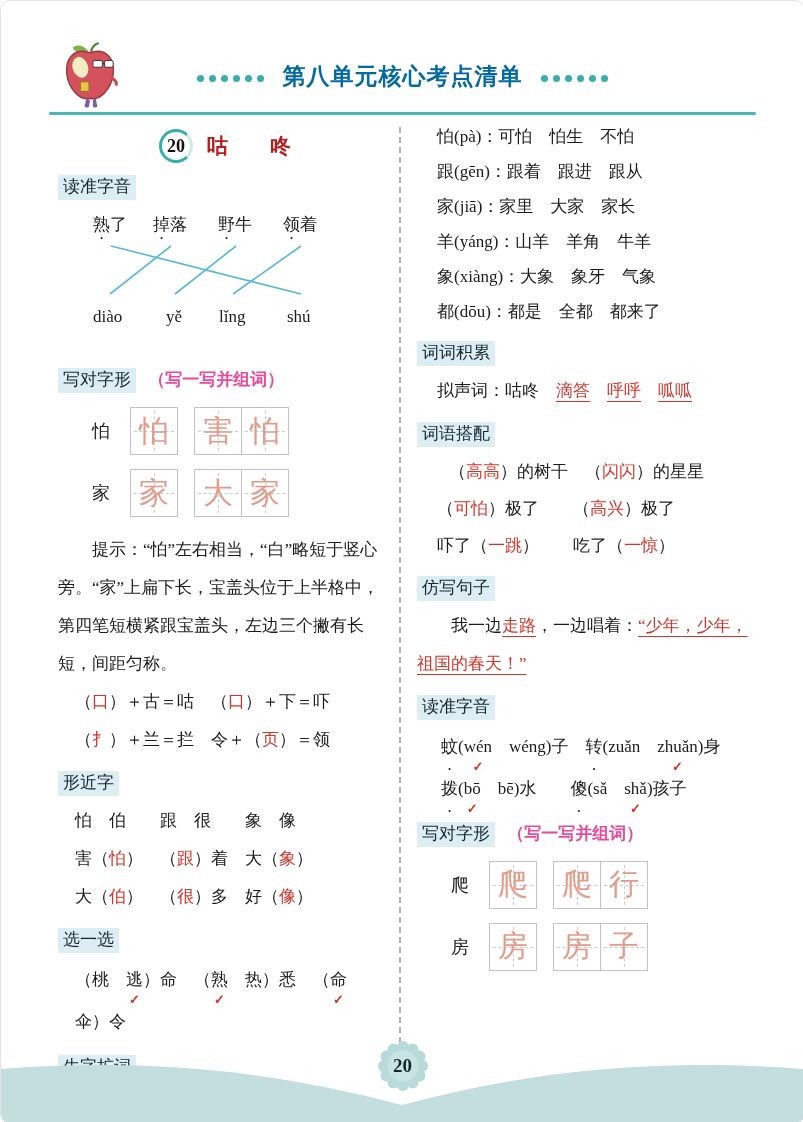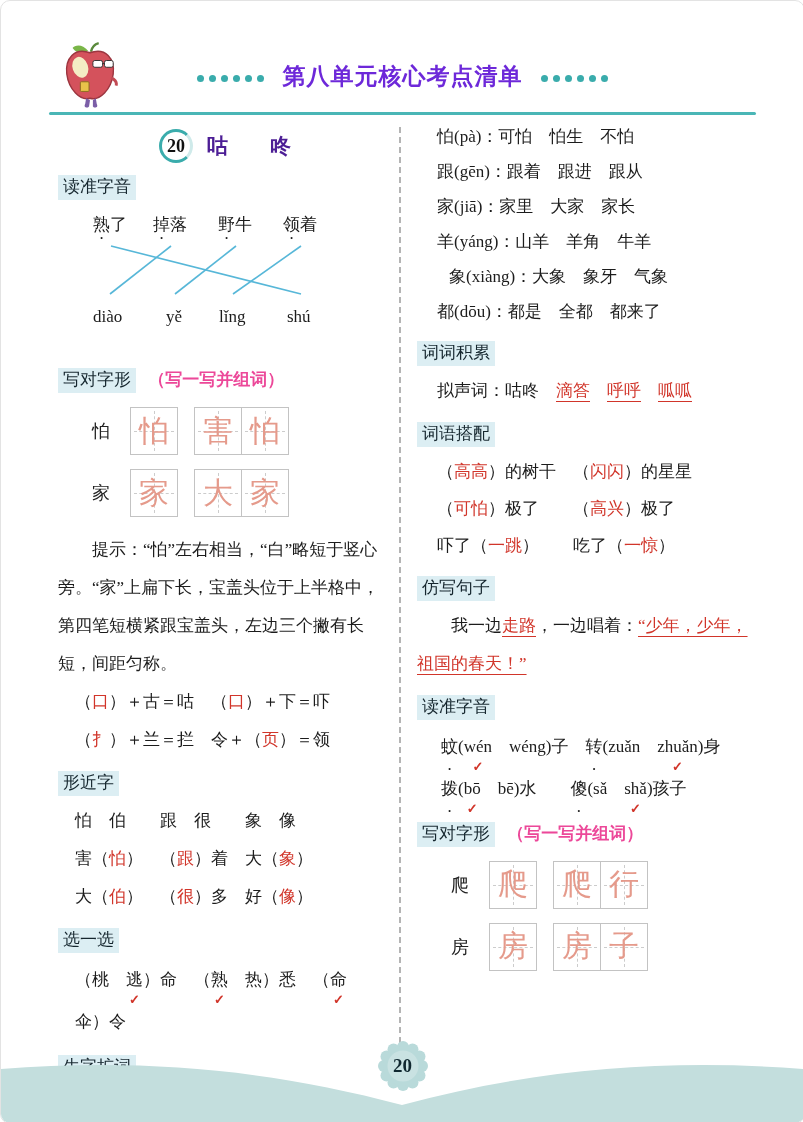--- a/index.html
+++ b/index.html
@@ -5,33 +5,33 @@
   html,body{margin:0;padding:0;background:#fff;}
   .page{position:relative;width:803px;height:1122px;background:#fff;overflow:hidden;
         border:1px solid #e3e3e3;border-radius:10px;
         font-family:"Liberation Serif","DejaVu Serif",serif;color:#1c1c1c;}
   
   .mascot{position:absolute;left:60px;top:40px;}
   .page-header{position:absolute;left:0;right:0;top:60px;text-align:center;white-space:nowrap;}
   .hdr-dots{display:inline-block;vertical-align:middle;}
   .hdr-dots i{display:inline-block;width:7px;height:7px;border-radius:50%;background:#3aacac;margin:0 2.5px;}
   .hdr-title{display:inline-block;vertical-align:middle;margin:0 12px;font-size:23px;font-weight:bold;
-             color:#6d28d9;font-family:"Liberation Sans","DejaVu Sans",sans-serif;letter-spacing:1px;}
+             color:#0369a1;font-family:"Liberation Sans","DejaVu Sans",sans-serif;letter-spacing:1px;}
   .header-rule{position:absolute;left:48px;right:48px;top:111px;height:3px;background:#4ab6b6;border-radius:2px;}
   
   .divider{position:absolute;left:398px;top:126px;height:916px;width:0;border-left:2px dashed #b4b4b4;}
   .col{position:absolute;top:118px;font-size:17px;line-height:1.35;}
   .col-left{left:57px;width:334px;}
   .col-right{left:416px;width:346px;}
   
   .lesson-title{display:flex;align-items:center;justify-content:center;gap:14px;margin:10px 0 4px 0;}
   .num-circle{flex:0 0 auto;width:28px;height:28px;border-radius:50%;border:3px solid #3aacac;
               border-right-color:#cfeaea;display:flex;align-items:center;justify-content:center;
               font-weight:bold;font-size:18px;color:#111;}
-  .lesson-name{font-size:21px;font-weight:bold;color:#4c1d95;font-family:"Liberation Sans","DejaVu Sans",sans-serif;}
+  .lesson-name{font-size:21px;font-weight:bold;color:#b91c1c;font-family:"Liberation Sans","DejaVu Sans",sans-serif;}
   
   .sec{margin:12px 0 6px 0;}
   .sec .tag{display:inline-block;background:#dceef3;padding:1px 5px;font-weight:normal;font-size:17px;color:#15262e;
             font-family:"Liberation Sans","DejaVu Sans",sans-serif;}
   .sec .sub{font-weight:bold;font-size:17px;color:#ec4899;margin-left:8px;
             font-family:"Liberation Sans","DejaVu Sans",sans-serif;}
   
   .tline{margin-left:17px;line-height:38px;}
   .tline-sm{margin-left:36px;line-height:36px;}
   .para{line-height:38px;text-indent:2em;margin:0;}
@@ -182,32 +182,32 @@
     </div>
 
   </div>
 
   <div class="col col-right">
 
     <div class="tline-sm" style="margin-left:20px;line-height:35px"><span>怕(pà)：可怕　怕生　不怕</span></div>
     <div class="tline-sm" style="margin-left:20px;line-height:35px"><span>跟(gēn)：跟着　跟进　跟从</span></div>
     <div class="tline-sm" style="margin-left:20px;line-height:35px"><span>家(jiā)：家里　大家　家长</span></div>
     <div class="tline-sm" style="margin-left:20px;line-height:35px"><span>羊(yáng)：山羊　羊角　牛羊</span></div>
-    <div class="tline-sm" style="margin-left:32px;line-height:35px"><span>象(xiàng)：大象　象牙　气象</span></div>
+    <div class="tline-sm" style="margin-left:20px;line-height:35px"><span>象(xiàng)：大象　象牙　气象</span></div>
     <div class="tline-sm" style="margin-left:20px;line-height:35px"><span>都(dōu)：都是　全都　都来了</span></div>
 
     <div class="sec">
       <span class="tag">词词积累</span>
     </div>
     <div class="tline" style="margin-left:20px"><span>拟声词：咕咚　</span><span class="ru">滴答</span><span>　</span><span class="ru">呼呼</span><span>　</span><span class="ru">呱呱</span></div>
 
     <div class="sec">
       <span class="tag">词语搭配</span>
     </div>
-    <div class="tline-sm" style="margin-left:20px;line-height:37px"><span>（</span><span class="r">高高</span><span>）的树干　（</span><span class="r">闪闪</span><span>）的星星</span></div>
+    <div class="tline-sm" style="margin-left:32px;line-height:37px"><span>（</span><span class="r">高高</span><span>）的树干　（</span><span class="r">闪闪</span><span>）的星星</span></div>
     <div class="tline-sm" style="margin-left:20px;line-height:37px"><span>（</span><span class="r">可怕</span><span>）极了　　（</span><span class="r">高兴</span><span>）极了</span></div>
     <div class="tline-sm" style="margin-left:20px;line-height:37px"><span>吓了（</span><span class="r">一跳</span><span>）　　吃了（</span><span class="r">一惊</span><span>）</span></div>
 
     <div class="sec">
       <span class="tag">仿写句子</span>
     </div>
     <p class="para"><span>我一边</span><span class="ru">走路</span><span>，一边唱着：</span><span class="ru">“少年，少年，祖国的春天！”</span></p>
 
 
     <div class="sec">

